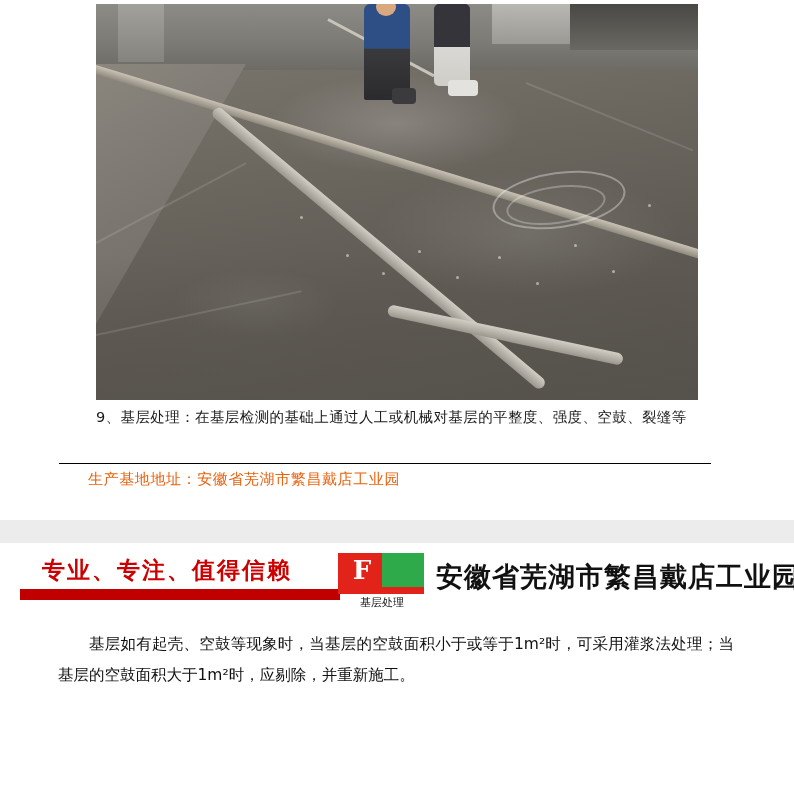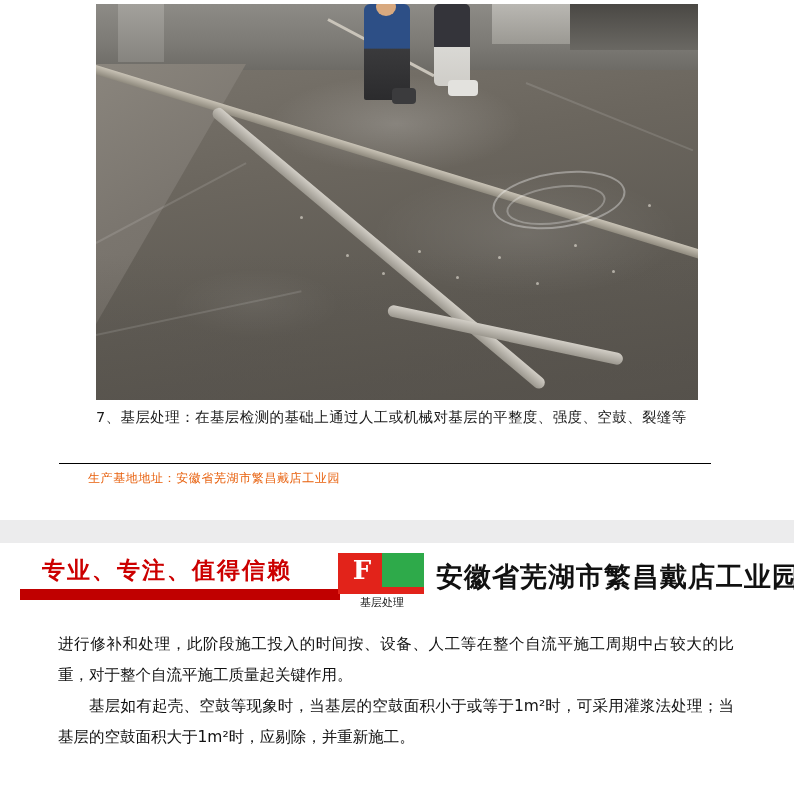--- a/index.html
+++ b/index.html
@@ -215,21 +215,21 @@
     top: 463px;
     width: 652px;
     height: 1px;
     background: #000000;
   }
 
   .addr-line {
     position: absolute;
     left: 88px;
     top: 470px;
-    font-size: 12px;
+    font-size: 15px;
     color: #e8610e;
     font-family: "DejaVu Sans", "Liberation Sans", sans-serif;
     letter-spacing: 0.6px;
     white-space: nowrap;
   }
 
   
   .page-gap {
     position: absolute;
     left: 0;
@@ -394,21 +394,21 @@
         <div class="speck" style="left:360px;top:272px;"></div>
         <div class="speck" style="left:402px;top:252px;"></div>
         <div class="speck" style="left:440px;top:278px;"></div>
         <div class="speck" style="left:478px;top:240px;"></div>
         <div class="speck" style="left:516px;top:266px;"></div>
         <div class="speck" style="left:204px;top:212px;"></div>
         <div class="speck" style="left:552px;top:200px;"></div>
       </div>
     </div>
 
-    <div class="caption-1">7、基层处理：在基层检测的基础上通过人工或机械对基层的平整度、强度、空鼓、裂缝等</div>
+    <div class="caption-1">9、基层处理：在基层检测的基础上通过人工或机械对基层的平整度、强度、空鼓、裂缝等</div>
 
     <div class="rule-1"></div>
 
     <div class="addr-line">生产基地地址：安徽省芜湖市繁昌戴店工业园</div>
   </div>
 
   <div class="page-gap"></div>
 
   <div class="bottom-section">
 
@@ -421,18 +421,17 @@
         <div class="logo-red"></div>
         <div class="logo-f">F</div>
         <div class="logo-band"></div>
         <div class="logo-text">基层处理</div>
       </div>
 
       <div class="company-name">安徽省芜湖市繁昌戴店工业园</div>
     </div>
 
     <div class="body-text">
-      <p>进行修补和处理，此阶段施工投入的时间按、设备、人工等在整个自流平施工周期中占较大的比重，对于整个自流平施工质量起关键作用。</p>
       <p class="indent">基层如有起壳、空鼓等现象时，当基层的空鼓面积小于或等于1m²时，可采用灌浆法处理；当基层的空鼓面积大于1m²时，应剔除，并重新施工。</p>
     </div>
   </div>
 
 </div>
 
 </body></html>

